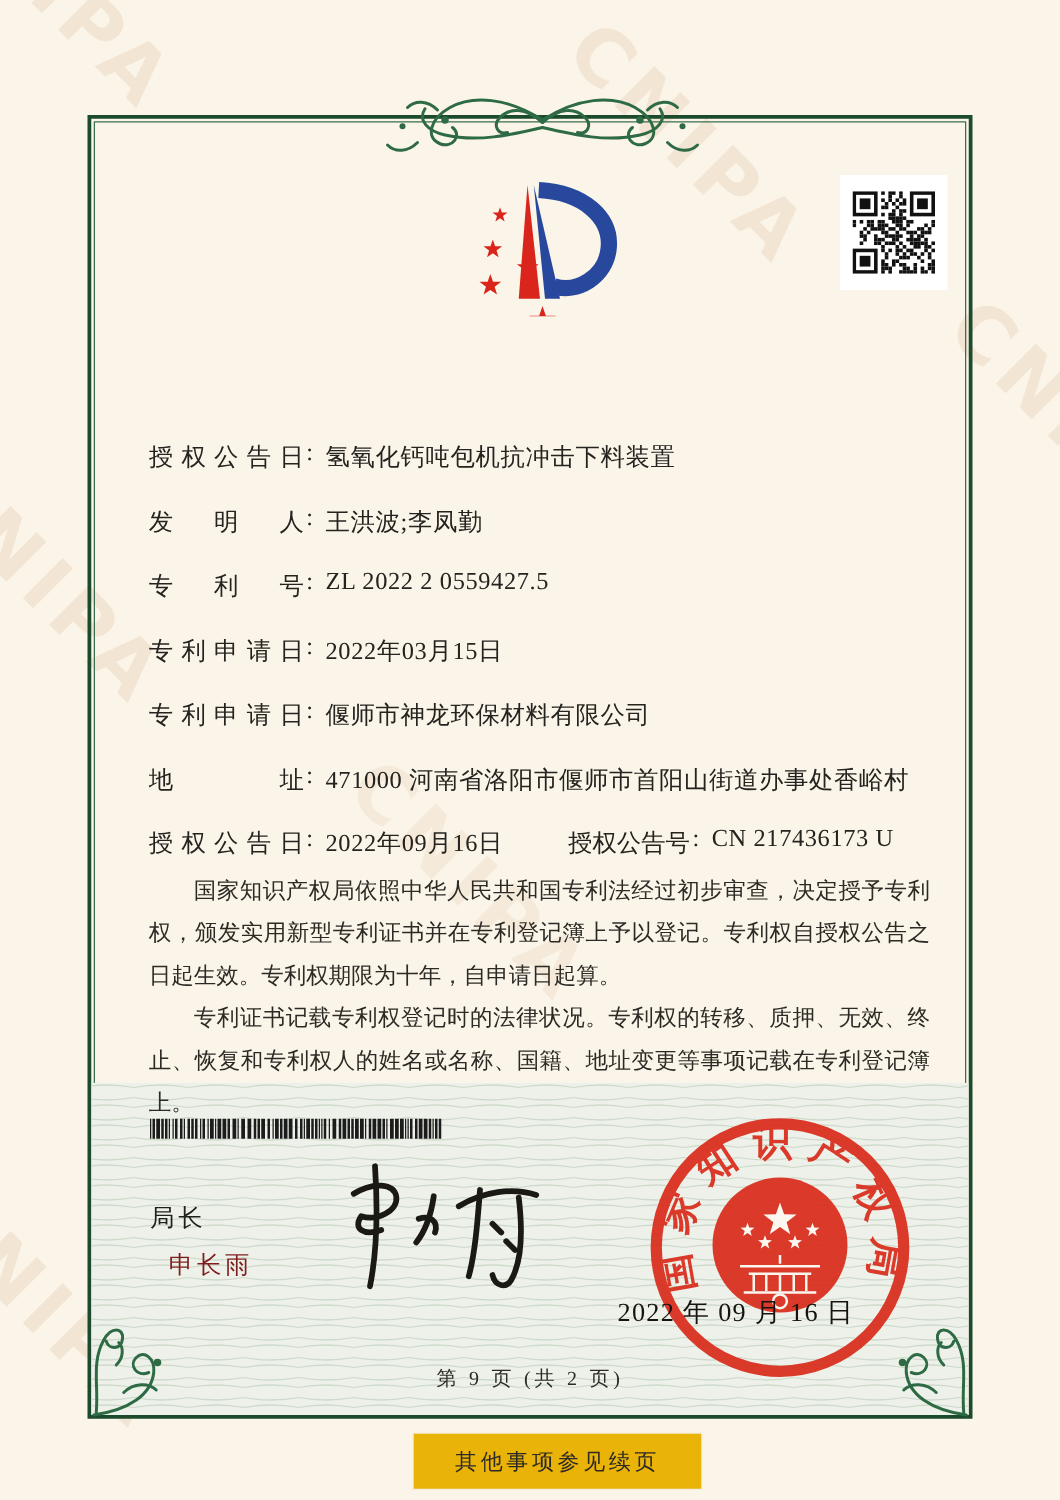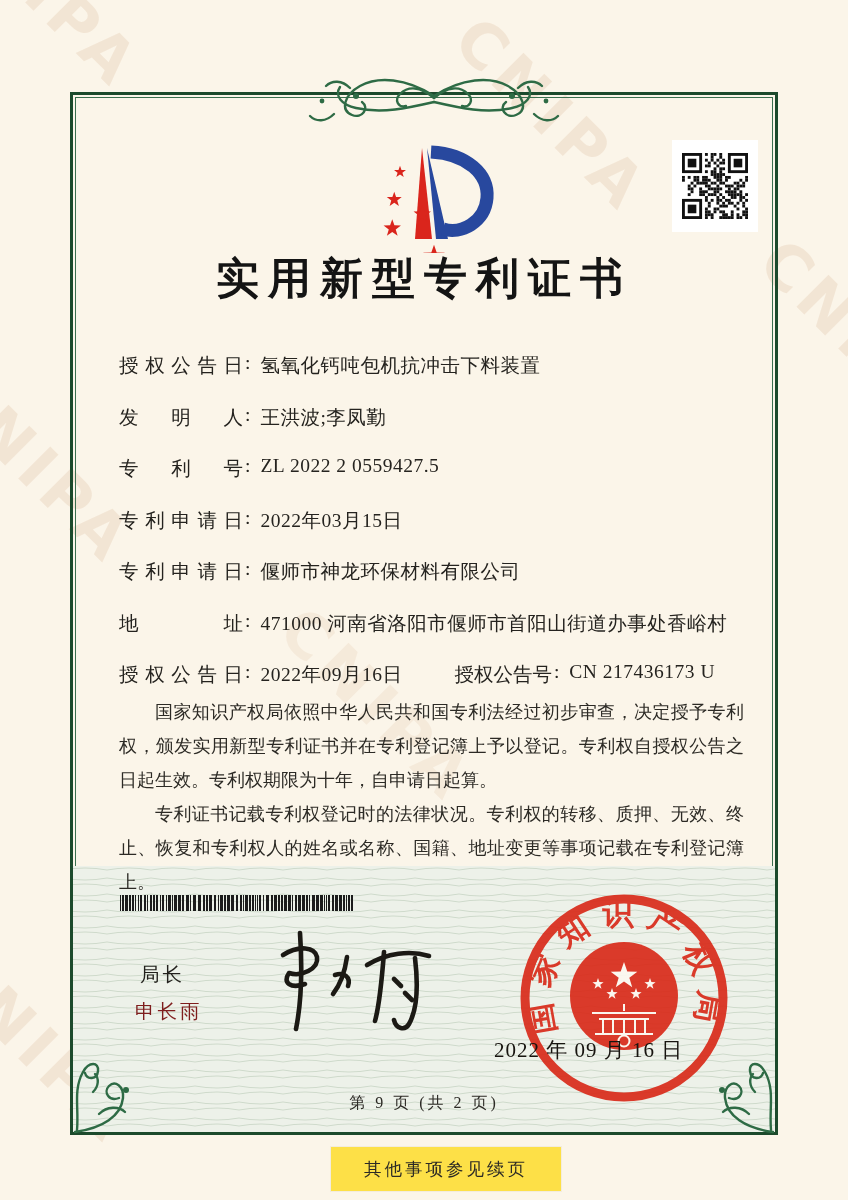--- a/index.html
+++ b/index.html
@@ -62,30 +62,30 @@
   .grant-gap{margin-left:52px;display:flex;}
   
   .legal{position:absolute;left:46px;top:600px;right:31px;font-size:18px;line-height:34px;
          color:#2c2a25;text-align:justify;}
   .legal p{margin:0;text-indent:2em;}
   
   .band{position:absolute;left:0;right:0;bottom:0;height:266px;overflow:hidden;}
   .band svg{display:block;}
   .barcode{position:absolute;left:47px;top:800px;height:16px;display:flex;align-items:stretch;z-index:3;}
   .barcode i{display:block;background:#1c1c1c;}
-  .director-title{position:absolute;left:47px;top:866px;font-size:19.5px;letter-spacing:3px;color:#22201c;z-index:3;margin-left:20px;}
+  .director-title{position:absolute;left:47px;top:866px;font-size:19.5px;letter-spacing:3px;color:#22201c;z-index:3;}
   .director-name{position:absolute;left:50px;top:903px;font-size:19.5px;letter-spacing:3px;color:#7f1d1d;z-index:3;margin-left:12px;}
   .signature{position:absolute;left:182px;top:828px;z-index:4;}
   .seal{position:absolute;left:441px;top:793px;z-index:3;}
   .seal-date{position:absolute;left:421px;top:941px;width:264px;text-align:left;
              font-size:21px;color:#17140f;letter-spacing:1px;z-index:5;}
   .page-num{position:absolute;left:0;right:0;top:998px;text-align:center;font-size:16px;
             letter-spacing:3px;color:#2c2a25;z-index:3;}
   
-  .continuation{position:absolute;left:331px;top:1147px;width:230px;height:44px;background:#fde047;
+  .continuation{position:absolute;left:331px;top:1147px;width:230px;height:44px;background:#eab308;
                 display:flex;align-items:center;justify-content:center;font-size:17.5px;
                 letter-spacing:3px;color:#2c2a25;z-index:2;box-shadow:0 0 0 1px #f3ecdd;}
 </style>
 </head>
 <body>
 
 <div class="page">
 
   <div class="wm wm1">CNIPA</div>
   <div class="wm wm2">CNIPA</div>
@@ -364,21 +364,20 @@
             <rect x="45.91304347826087" y="0" width="20.08695652173913" height="20.08695652173913"></rect>
             <rect x="48.78260869565217" y="2.869565217391304" width="14.347826086956522" height="14.347826086956522" fill="#fff"></rect>
             <rect x="51.65217391304348" y="5.739130434782608" width="8.608695652173912" height="8.608695652173912" fill="#111"></rect>
             <rect x="0" y="45.91304347826087" width="20.08695652173913" height="20.08695652173913"></rect>
             <rect x="2.869565217391304" y="48.78260869565217" width="14.347826086956522" height="14.347826086956522" fill="#fff"></rect>
             <rect x="5.739130434782608" y="51.65217391304348" width="8.608695652173912" height="8.608695652173912" fill="#111"></rect>
           </g>
       </svg>
     </div>
 
-    <div class="title">实用新型专利证书</div>
 
     <div class="fields">
       <div class="frow">
         <span class="flabel">授权公告日</span>
           <span class="fcolon">:</span>
         <span class="fvalue">氢氧化钙吨包机抗冲击下料装置</span>
       </div>
       <div class="frow">
         <span class="flabel">发明人</span>
           <span class="fcolon">:</span>

